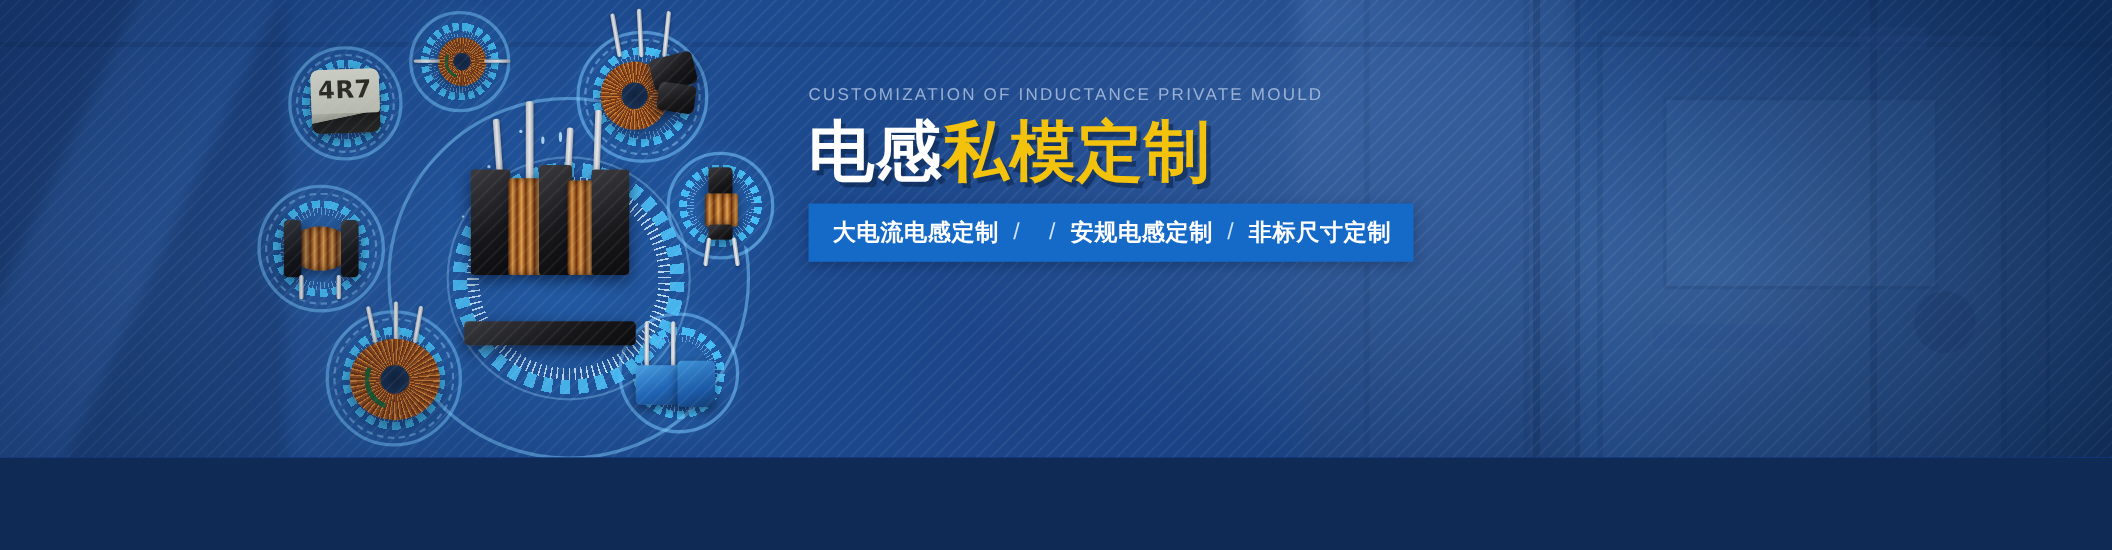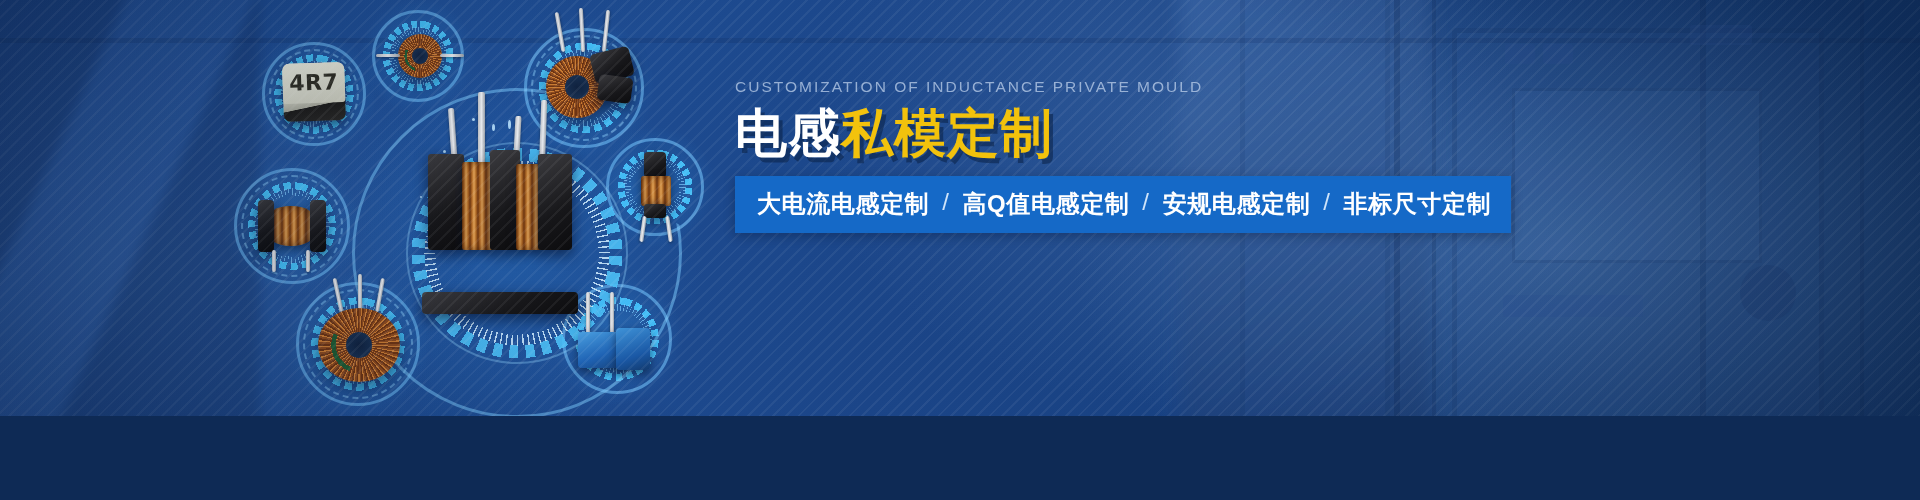--- a/index.html
+++ b/index.html
@@ -230,41 +230,41 @@
   .eng{
     font-size:15.5px;
     letter-spacing:2.0px;
     color:rgba(196,214,238,.72);
     font-weight:400;
     white-space:nowrap;
     margin-bottom:8px;
     font-family:"Liberation Sans","DejaVu Sans",sans-serif;
   }
   .headline{
-    font-size:52px;
+    font-size:60px;
     font-weight:700;
     line-height:1.12;
     letter-spacing:1px;
     white-space:nowrap;
     text-shadow:4px 5px 0 rgba(9,32,70,.55);
     margin-bottom:10px;
   }
   .headline .w{ color:#ffffff; }
   .headline .y{ color:#f2c20c; }
 
   .pill{
     display:inline-block;
     background:#1569c7;
     padding:12px 20px 13px 22px;
     margin-top:4px;
     box-shadow:0 3px 10px rgba(5,22,52,.35);
   }
   .pill-inner{
-    display:flex; align-items:flex-start;
-    font-size:24px; font-weight:700; color:#ffffff;
+    display:flex; align-items:center;
+    font-size:21px; font-weight:700; color:#ffffff;
     letter-spacing:.6px; white-space:nowrap;
   }
   .pill-sep{
     color:#cfe4fa; font-weight:400;
     margin:0 13px;
   }
   .desc{
     margin-top:26px;
     font-size:18.5px;
     font-weight:700;
@@ -455,21 +455,20 @@
     <div class="eng">CUSTOMIZATION OF INDUCTANCE PRIVATE MOULD</div>
 
     <h1 class="headline">
       <span class="w">电感</span><span class="y">私模定制</span>
     </h1>
 
     <div class="pill">
       <div class="pill-inner">
         <span>大电流电感定制</span>
         <span class="pill-sep">/</span>
-        <span>高Q值电感定制</span>
         <span class="pill-sep">/</span>
         <span>安规电感定制</span>
         <span class="pill-sep">/</span>
         <span>非标尺寸定制</span>
       </div>
     </div>
 
   </div>
 
 </div>

